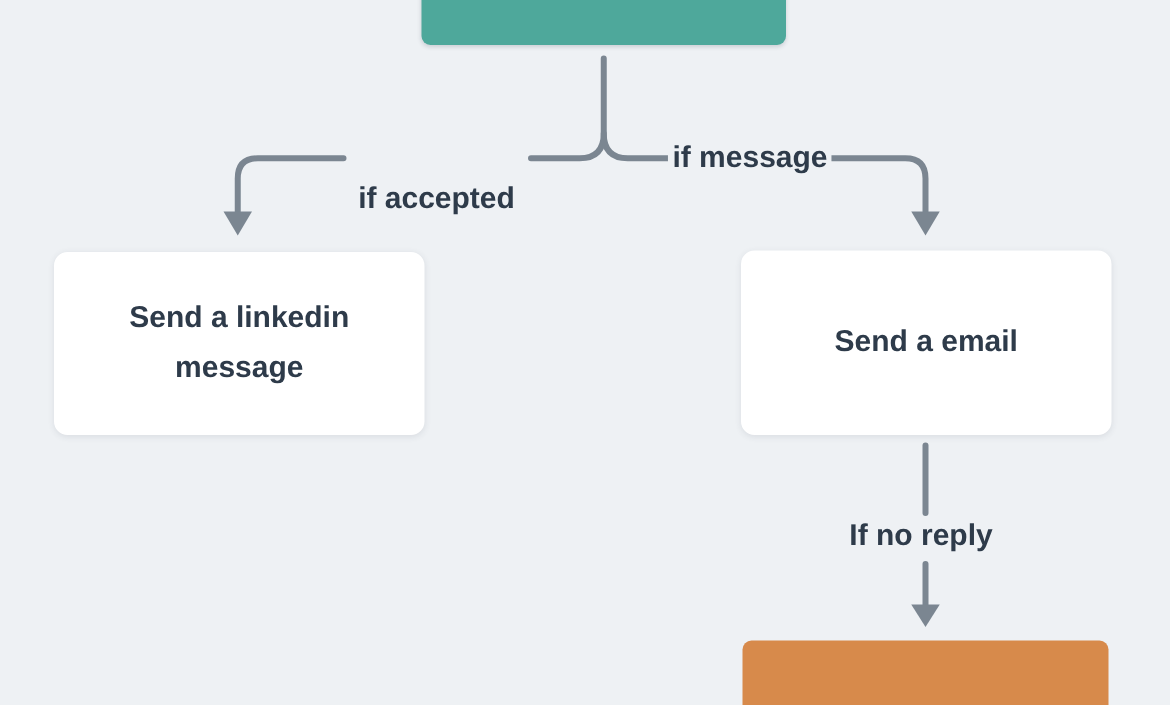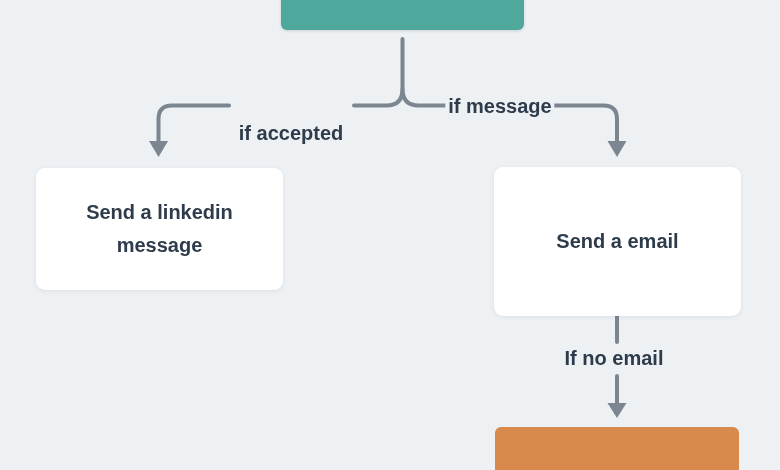--- a/index.html
+++ b/index.html
@@ -59,21 +59,21 @@
     border-radius: 9px;
     box-shadow: 0 1px 4px rgba(45,58,74,0.10);
   }
   .node-linkedin {
     left: 36px; top: 168px;
     width: 247px; height: 122px;
     padding: 0 38px;
   }
   .node-email {
     left: 494px; top: 167px;
-    width: 247px; height: 149px;
+    width: 247px; height: 123px;
     padding: 0 20px;
   }
   .node-action-bottom {
     left: 495px; top: 427px;
     width: 244px; height: 60px;
     background: var(--orange);
     border-radius: 6px;
   }
   .edge-label {
     position: absolute;
@@ -119,15 +119,15 @@
   <div class="node node-card node-email">
     <span>Send a email</span>
   </div>
 
   <div class="node node-action-bottom"></div>
 
   <div class="edge-label label-accepted">if accepted</div>
 
   <div class="edge-label label-rejected">if message</div>
 
-  <div class="edge-label label-no-reply">If no email</div>
+  <div class="edge-label label-no-reply">If no reply</div>
 
 </div>
 
 </body></html>

